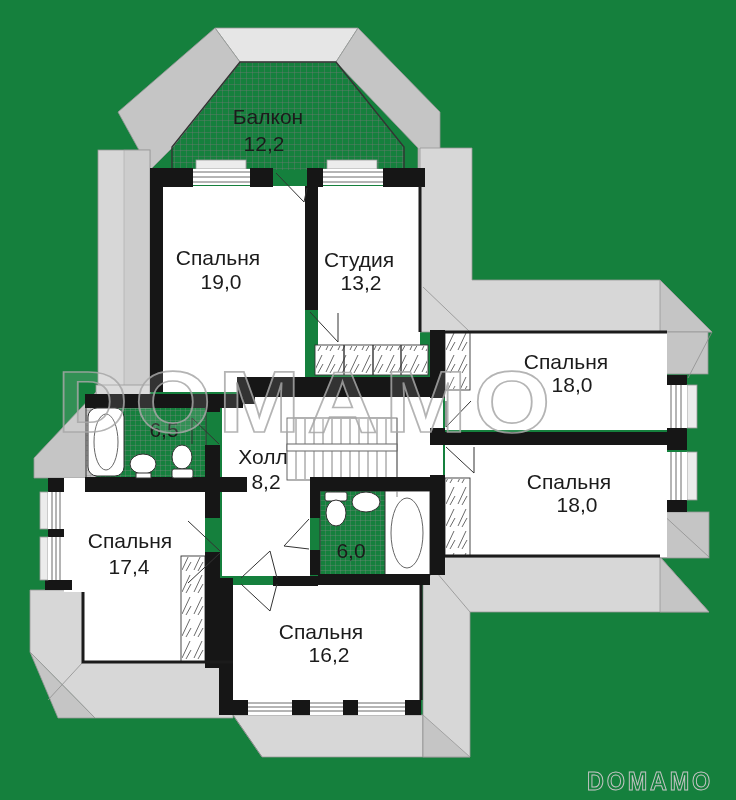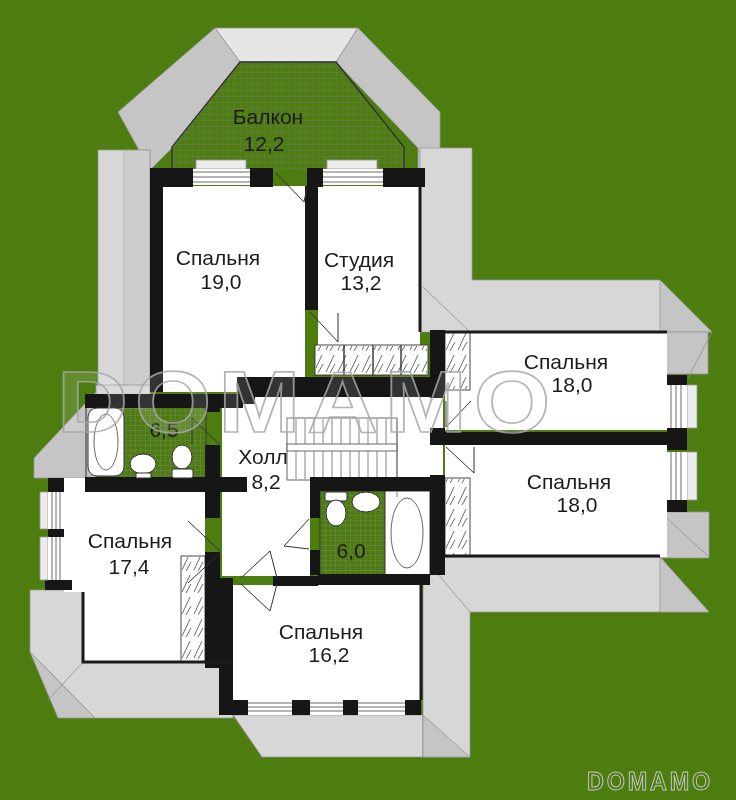--- a/index.html
+++ b/index.html
@@ -1,16 +1,16 @@
 <!DOCTYPE html>
 <html style="--wall: #161616; --roof: #d7d7d7; --roof-shade: #c5c5c5; --roof-light: #e6e6e6; --label: #1b1b1b; --watermark-center: #a8a8a8; --watermark-footer: #c4c4c4;"><head>
 <meta charset="utf-8">
 <style>
   html,body{margin:0;padding:0;background:#fff;}
-  .canvas{position:relative;width:736px;height:800px;background:#4d7c0f;overflow:hidden;
+  .canvas{position:relative;width:736px;height:800px;background:#15803d;overflow:hidden;
           font-family:"Liberation Sans",sans-serif;}
   svg{display:block}
   .wall{fill:var(--wall,#161616)}
   .roof{fill:var(--roof,#d7d7d7);stroke:#979797;stroke-width:.8}
   .roofd{fill:var(--roof-shade,#c5c5c5);stroke:#979797;stroke-width:.8}
   .roofl{fill:var(--roof-light,#e6e6e6);stroke:#979797;stroke-width:.8}
   .floor{fill:#ffffff}
   .hatchA{fill:url(#hatch-balcony)}
   .hatchB{fill:url(#hatch-bath);stroke:#333;stroke-width:1}
   .ward{fill:#ffffff;stroke:#333;stroke-width:.9}

